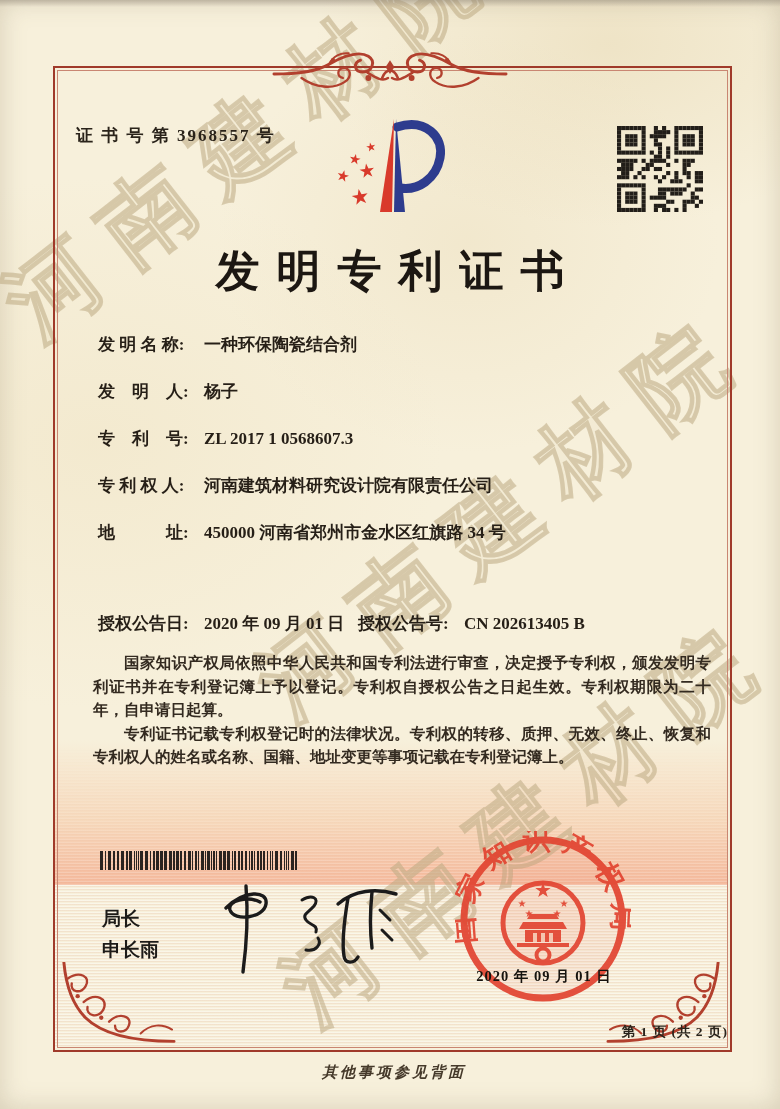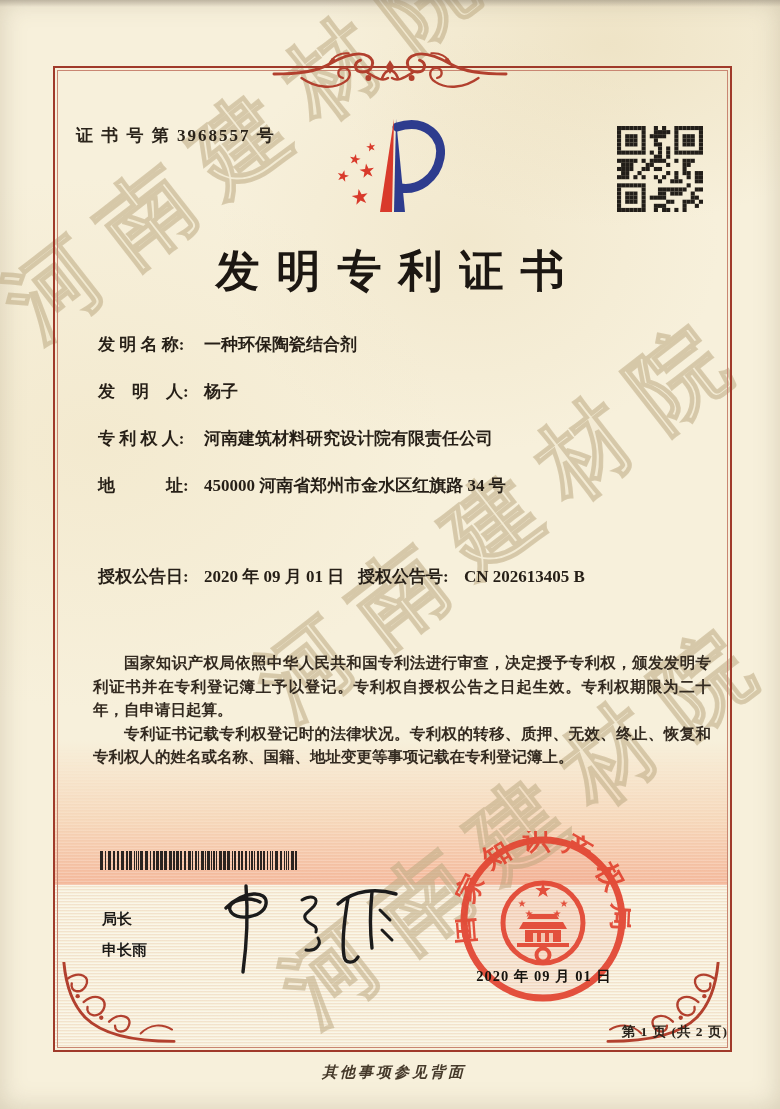--- a/index.html
+++ b/index.html
@@ -59,21 +59,21 @@
   .field-value{white-space:pre;}
   .pair{display:flex;margin-top:44px;}
   .pair.first{width:260px;}
 
   .body-text{position:absolute;left:93px;top:651px;width:618px;font-size:15.5px;line-height:23.6px;
     color:#332a20;text-align:justify;font-weight:600;}
   .body-text p{margin:0;text-indent:2em;}
 
   .barcode{position:absolute;left:100px;top:851px;}
   .officer{position:absolute;left:102px;top:903px;font-family:"Liberation Sans","DejaVu Sans",sans-serif;
-    font-size:15px;font-weight:700;line-height:31px;color:#1d1b18;}
+    font-size:19px;font-weight:700;line-height:31px;color:#1d1b18;}
   .signature{position:absolute;left:210px;top:878px;}
 
   .seal{position:absolute;left:455px;top:831px;mix-blend-mode:multiply;opacity:.93;}
   .seal-date{position:absolute;left:460px;top:967px;width:168px;text-align:center;
     font-size:14.5px;font-weight:700;letter-spacing:1px;color:#17130e;}
 
   .page-indicator{position:absolute;left:53px;top:1023px;width:675px;text-align:right;
     font-size:13.5px;font-weight:700;color:#2a241c;letter-spacing:1px;}
   .footer-note{position:absolute;left:4px;top:1063px;width:780px;text-align:center;
     font-size:15px;font-weight:700;font-style:italic;color:#45392a;letter-spacing:3px;}
@@ -371,20 +371,24 @@
     <div class="fields">
       <div class="field-row">
         <span class="field-label">发 明 名 称: </span>
         <span class="field-value">一种环保陶瓷结合剂</span>
       </div>
       <div class="field-row">
         <span class="field-label">发　明　人: </span>
         <span class="field-value">杨子</span>
       </div>
       <div class="field-row">
+        <span class="field-label">专　利　号: </span>
+        <span class="field-value">ZL 2017 1 0568607.3</span>
+      </div>
+      <div class="field-row">
         <span class="field-label">专 利 权 人: </span>
         <span class="field-value">河南建筑材料研究设计院有限责任公司</span>
       </div>
       <div class="field-row">
         <span class="field-label">地　　　址: </span>
         <span class="field-value">450000 河南省郑州市金水区红旗路 34 号</span>
       </div>
       <div class="field-row">
         <span class="pair first">
           <span class="field-label">授权公告日: </span>

